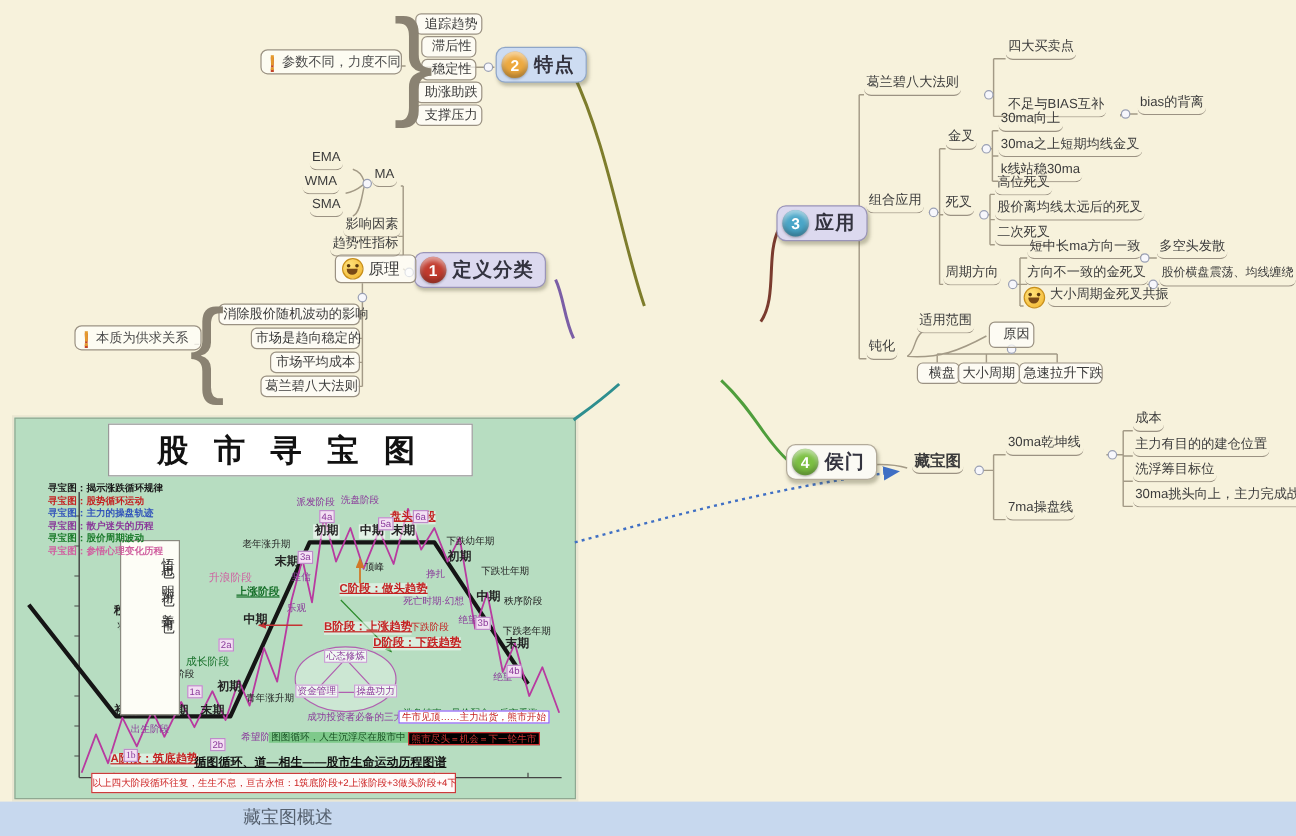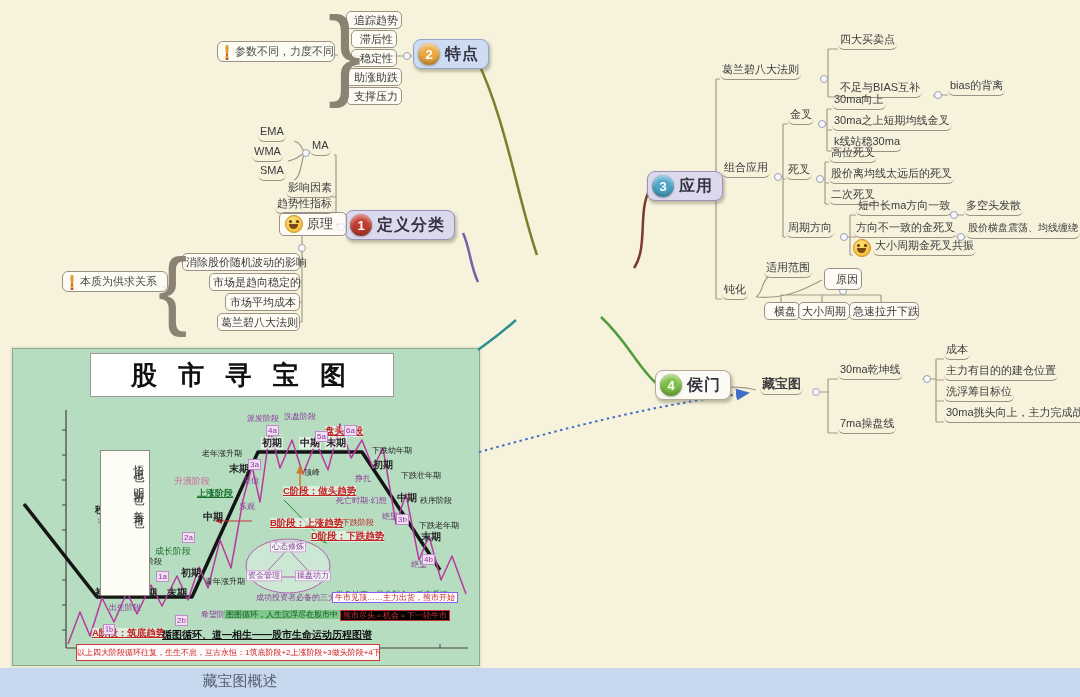--- a/index.html
+++ b/index.html
@@ -311,17 +311,25 @@
     <div class="leaf" style="left:760px;top:377px;font-size:13px;font-weight:bold;">藏宝图</div>
     <div class="leaf" style="left:838px;top:362px;">30ma乾坤线</div>
     <div class="leaf" style="left:944px;top:342px;">成本</div>
     <div class="leaf" style="left:944px;top:363px;">主力有目的的建仓位置</div>
     <div class="leaf" style="left:944px;top:384px;">洗浮筹目标位</div>
     <div class="leaf" style="left:944px;top:405px;">30ma挑头向上，主力完成战略建仓</div>
     <div class="leaf" style="left:838px;top:416px;">7ma操盘线</div>
 
     <div id="map-title">股 市 寻 宝 图</div>
     <div id="calligraphy">悟息也，明辨也，善奇也。</div>
+    <div id="map-legend">
+        <span style="color: rgb(26, 26, 26);">寻宝图：揭示涨跌循环规律</span>
+        <span style="color: rgb(196, 34, 34);">寻宝图：股势循环运动</span>
+        <span style="color: rgb(51, 85, 187);">寻宝图：主力的操盘轨迹</span>
+        <span style="color: rgb(138, 58, 154);">寻宝图：散户迷失的历程</span>
+        <span style="color: rgb(26, 122, 42);">寻宝图：股价周期波动</span>
+        <span style="color: rgb(208, 96, 160);">寻宝图：参悟心理变化历程</span>
+      </div>
     <div id="map-bottom-title">循图循环、道—相生——股市生命运动历程图谱</div>
     <div id="cycle-note">以上四大阶段循环往复，生生不息，亘古永恒：1筑底阶段+2上涨阶段+3做头阶段+4下跌阶段。</div>
     <div id="caption-text">藏宝图概述</div>
   </div>
 </div>
 
 </body></html>

